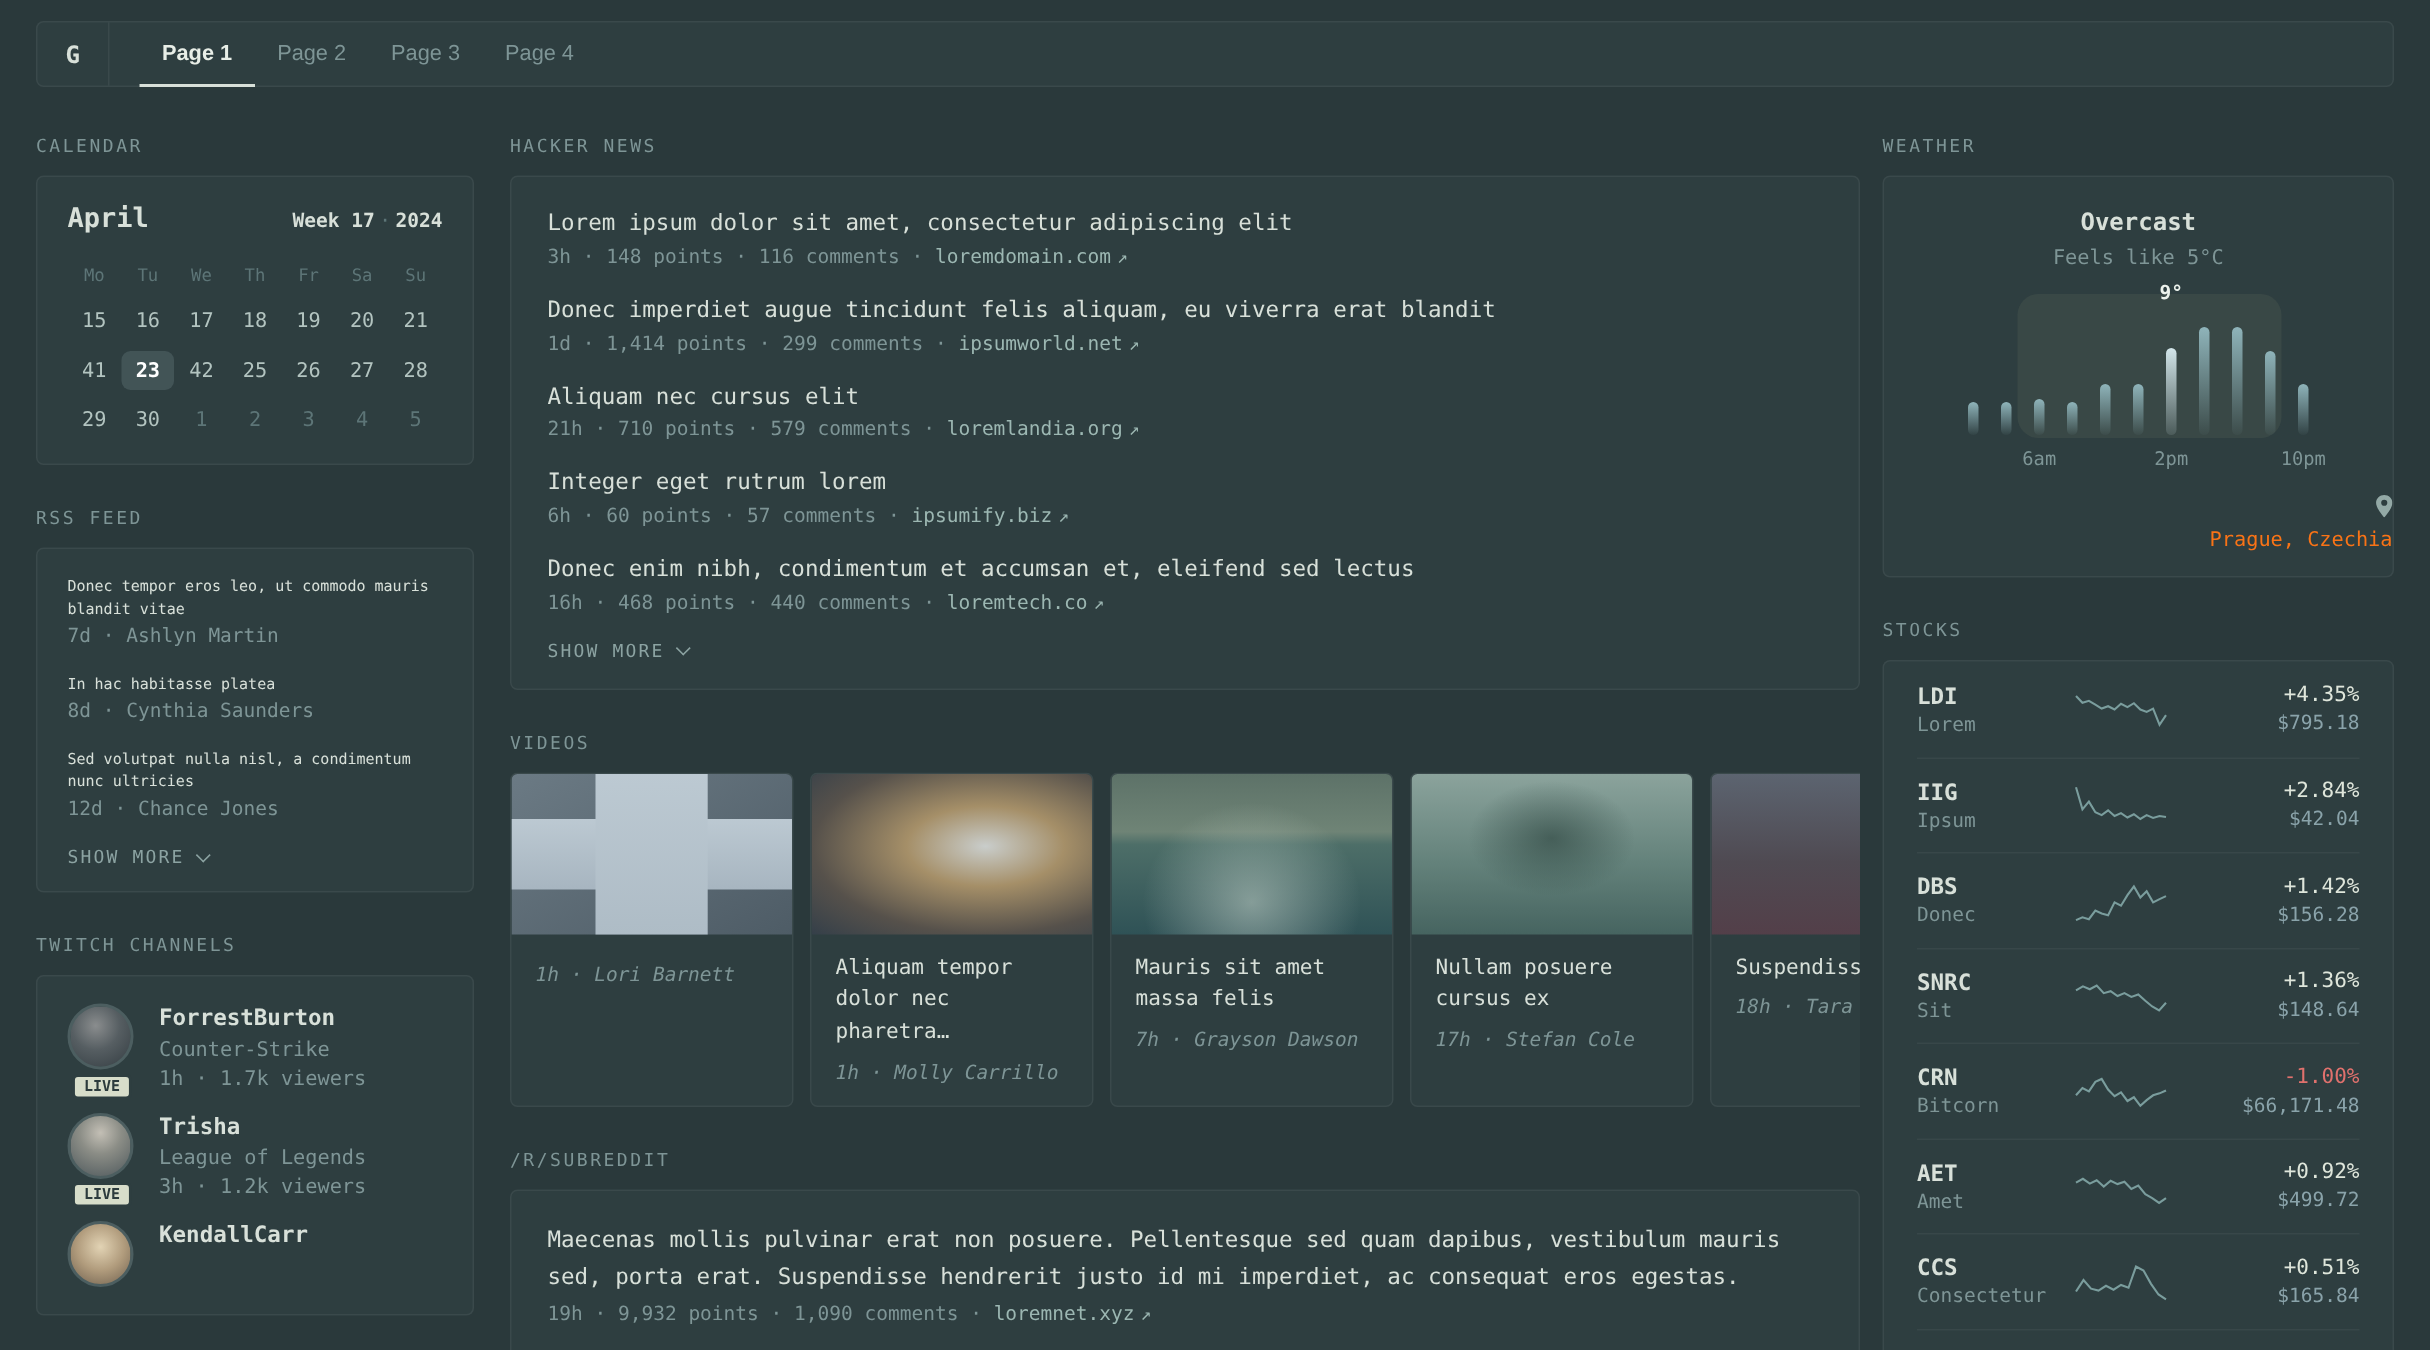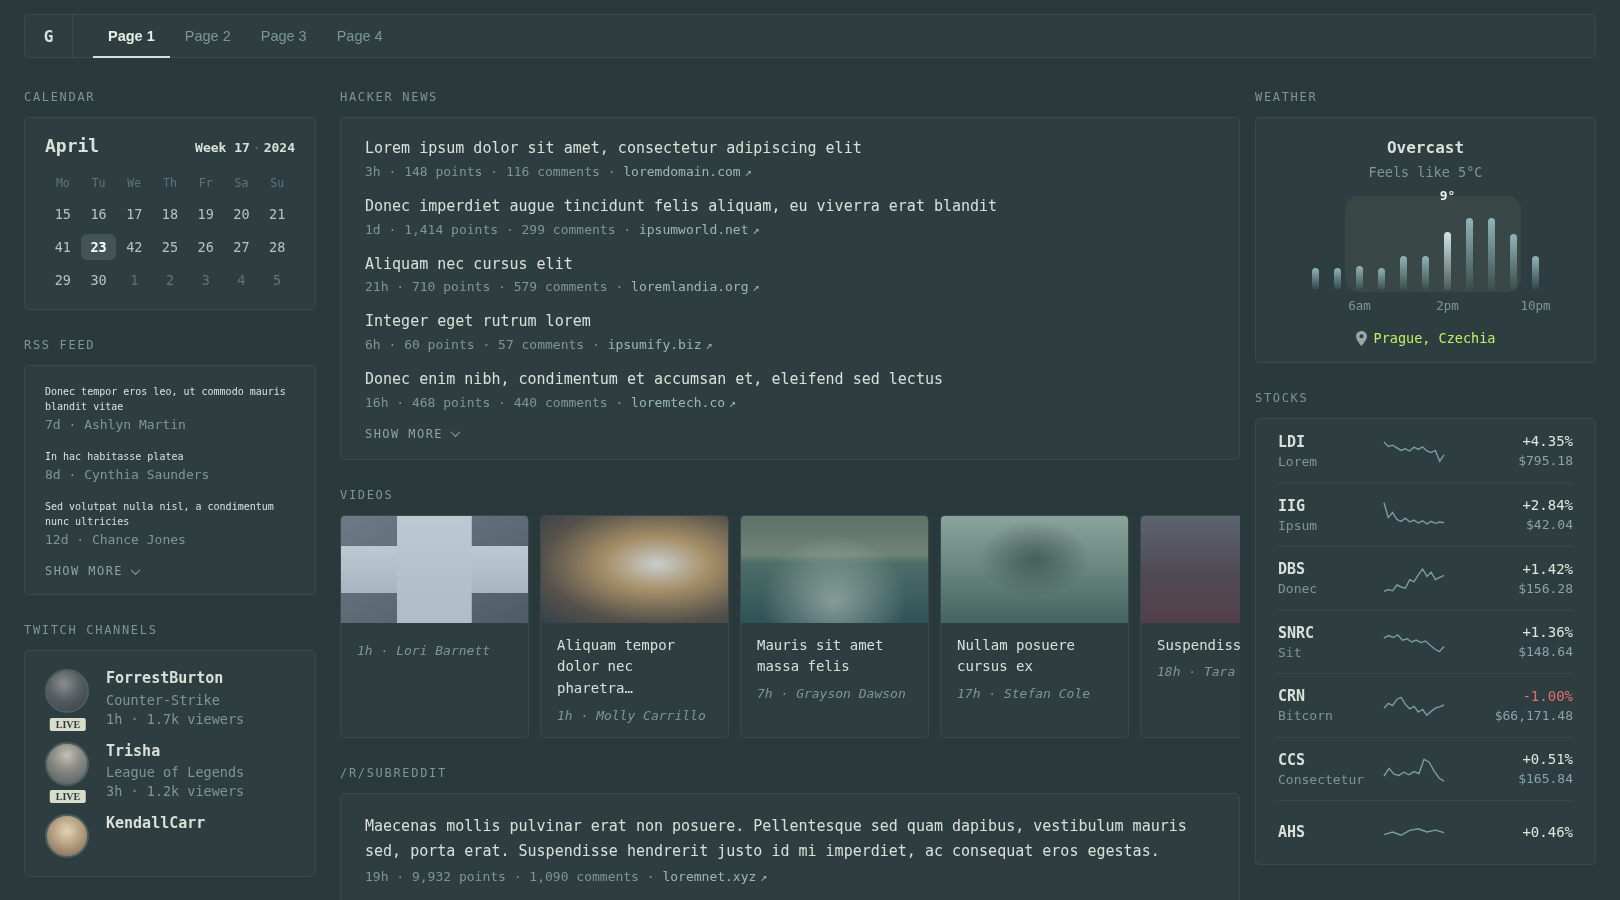--- a/index.html
+++ b/index.html
@@ -65,21 +65,21 @@
   .tw-card{padding:18px 20px;}
   .channel{display:flex; gap:15px; cursor:pointer;}
   .channel + .channel{margin-top:15px;}
   .avatar-wrap{position:relative; width:46px; flex:none;}
   .avatar{width:44px; height:44px; border-radius:50%; border:2px solid #4c5e60;}
   .av-forrest{background:radial-gradient(circle at 42% 32%,#8a8d8e 0%,#565e62 45%,#343d42 100%);}
   .av-trisha{background:radial-gradient(circle at 50% 28%,#c3bfb5 0%,#8b8d86 40%,#4e585c 100%);}
   .av-kendall{background:radial-gradient(circle at 50% 38%,#e2d3b4 0%,#b09b7c 50%,#6e5f4e 100%);}
   .live-badge{position:absolute; left:50%; bottom:-6px; transform:translateX(-50%);
               background:var(--badge-bg); color:var(--badge-text); font-size:10px; font-weight:700;
-              padding:1px 6px; border-radius:4px; border:2px solid var(--card);font-family:Liberation Serif, serif;}
+              padding:1px 6px; border-radius:4px; border:2px solid var(--card);}
   .ch-name{font-size:15px; font-weight:700; color:var(--text); line-height:1.3;}
   .ch-game{font-size:13.5px; color:var(--muted); margin-top:3px;}
   .ch-meta{font-size:13.5px; color:var(--muted); margin-top:3px;}
 
   
   .video-row{display:flex; gap:11px; overflow:hidden;}
   .video-card{width:189px; flex:none; background:var(--card); border:1px solid var(--card-border);
               border-radius:5px; overflow:hidden; cursor:pointer;}
   .thumb{height:107px;}
   .th-concrete-cross{background:
@@ -109,21 +109,21 @@
   .w-feels{font-size:13.5px; color:var(--muted); margin-top:7px;}
   .w-chart{position:relative; width:227px; height:80px; margin:30px auto 0;}
   .w-daylight{position:absolute; top:-14px; bottom:-2px; background:rgba(210,219,160,.07); border-radius:14px;}
   .w-bars{position:absolute; left:0; right:0; bottom:0; top:0; display:flex; align-items:flex-end; gap:15px;}
   .w-bar{width:7px; border-radius:4px; background:linear-gradient(to bottom,var(--bar) 0%,rgba(143,180,186,.04) 100%);}
   .w-bar.hi{background:linear-gradient(to bottom,var(--bar-hi) 0%,rgba(211,230,234,.12) 100%);}
   .w-peak{position:absolute; transform:translateX(-50%); top:-22px; font-size:13px; font-weight:700; color:#ecf2ec;}
   .w-times{position:relative; width:227px; height:16px; margin:8px auto 0;}
   .w-time{position:absolute; transform:translateX(-50%); font-size:12.5px; color:var(--muted); white-space:nowrap;}
   .w-loc{display:flex; justify-content:center; align-items:flex-end; gap:7px; margin-top:16px;
-         font-size:13.5px; color:#bef264;}
+         font-size:13.5px; color:#f97316;flex-direction:column;}
   .pin{flex:none;}
 
   
   .stocks-card{padding:0 22px;}
   .stock-row{display:flex; align-items:center; height:63.5px; cursor:pointer;}
   .stock-row + .stock-row{border-top:1px solid rgba(255,255,255,.05);}
   .st-left{width:104px; flex:none;}
   .st-sym{font-size:15px; font-weight:700; color:var(--text);}
   .st-name{font-size:13px; color:var(--muted); margin-top:3px;}
   .st-spark{flex:none; width:64px; height:40px;}
@@ -440,20 +440,33 @@
                 <svg class="st-spark" viewBox="0 0 64 40">
                   <polyline points="2.0,23.2 6.3,18.4 10.6,20.6 14.9,14.2 19.1,12.3 23.4,19.4 27.7,23.8 32.0,21.3 36.3,27.0 40.6,24.5 44.9,30.2 49.1,26.4 53.4,23.2 57.7,21.9 62.0,20.0" fill="none" stroke="#7a9d9d" stroke-width="1.4"></polyline>
                 </svg>
                 <div class="st-right">
                   <div class="st-change neg">-1.00%</div>
                   <div class="st-price">$66,171.48</div>
                 </div>
               </div>
               <div class="stock-row">
                 <div class="st-left">
+                  <div class="st-sym">AET</div>
+                  <div class="st-name">Amet</div>
+                </div>
+                <svg class="st-spark" viewBox="0 0 64 40">
+                  <polyline points="2.0,17.4 6.6,14.9 11.2,18.1 15.8,15.8 20.5,20.0 25.1,16.2 29.7,18.4 34.3,16.8 38.9,21.6 43.5,19.4 48.2,25.1 52.8,27.7 57.4,30.9 62.0,27.7" fill="none" stroke="#7a9d9d" stroke-width="1.4"></polyline>
+                </svg>
+                <div class="st-right">
+                  <div class="st-change">+0.92%</div>
+                  <div class="st-price">$499.72</div>
+                </div>
+              </div>
+              <div class="stock-row">
+                <div class="st-left">
                   <div class="st-sym">CCS</div>
                   <div class="st-name">Consectetur</div>
                 </div>
                 <svg class="st-spark" viewBox="0 0 64 40">
                   <polyline points="2.0,27.0 7.0,19.4 12.0,25.1 17.0,26.4 22.0,23.2 27.0,25.8 32.0,22.6 37.0,24.5 42.0,10.4 47.0,13.0 52.0,21.9 57.0,29.0 62.0,32.2" fill="none" stroke="#7a9d9d" stroke-width="1.4"></polyline>
                 </svg>
                 <div class="st-right">
                   <div class="st-change">+0.51%</div>
                   <div class="st-price">$165.84</div>
                 </div>

